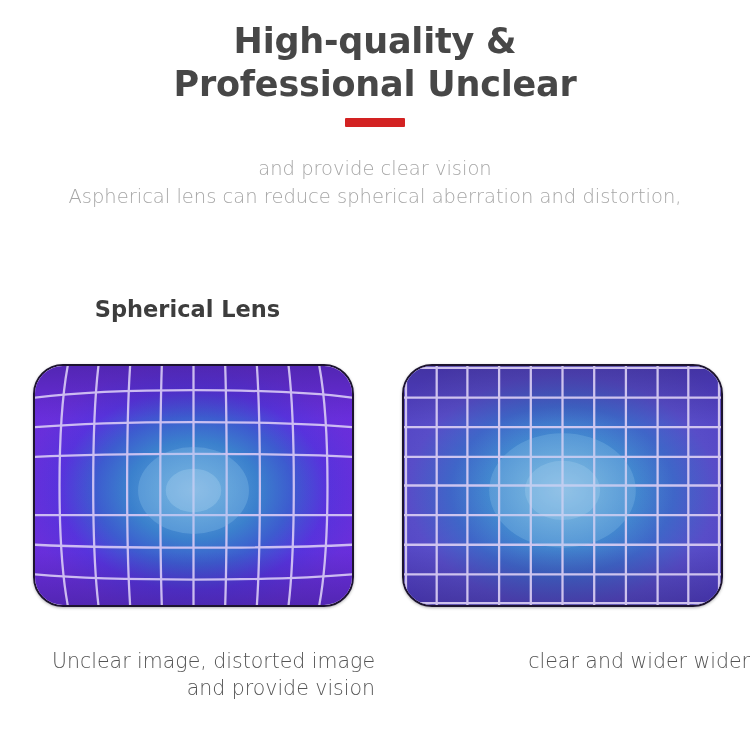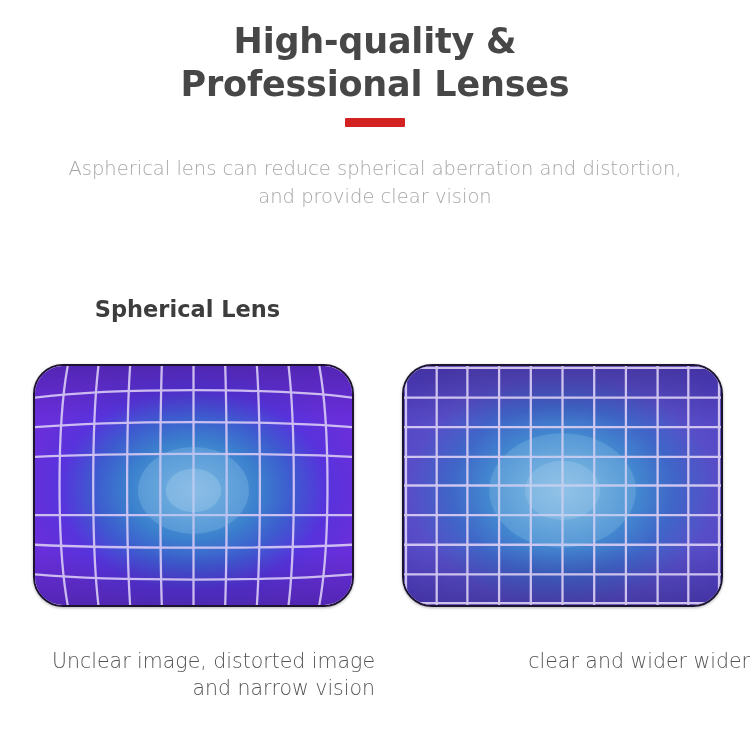--- a/index.html
+++ b/index.html
@@ -105,28 +105,28 @@
     font-weight:300;
   }
 </style>
 </head>
 <body>
 
 <div id="page">
 
   <div class="title-block">
     <div class="title-line">High-quality &amp;</div>
-    <div class="title-line">Professional Lenses</div>
+    <div class="title-line">Professional Unclear</div>
   </div>
 
   <div class="accent-bar"></div>
 
   <div class="subtitle">
+    <div>and provide clear vision</div>
     <div>Aspherical lens can reduce spherical aberration and distortion,</div>
-    <div>and provide clear vision</div>
   </div>
 
   <div class="panes">
 
     <div class="pane left">
 
       <div class="pane-heading">Spherical Lens</div>
 
       <div class="lens-wrap">
         <div class="lens">
@@ -177,21 +177,21 @@
             </g>
 
             <ellipse cx="160" cy="126" rx="56" ry="44" fill="#8ec4ea" opacity="0.30"></ellipse>
             <ellipse cx="160" cy="126" rx="28" ry="22" fill="#b6dcf4" opacity="0.28"></ellipse>
           </svg>
         </div>
       </div>
 
       <div class="caption">
         <div>Unclear image, distorted image</div>
-        <div>and narrow vision</div>
+        <div>and provide vision</div>
       </div>
     </div>
 
     <div class="pane right">
 
 
       <div class="lens-wrap">
         <div class="lens">
           <svg viewBox="0 0 320 242" preserveAspectRatio="none">
             <defs>

